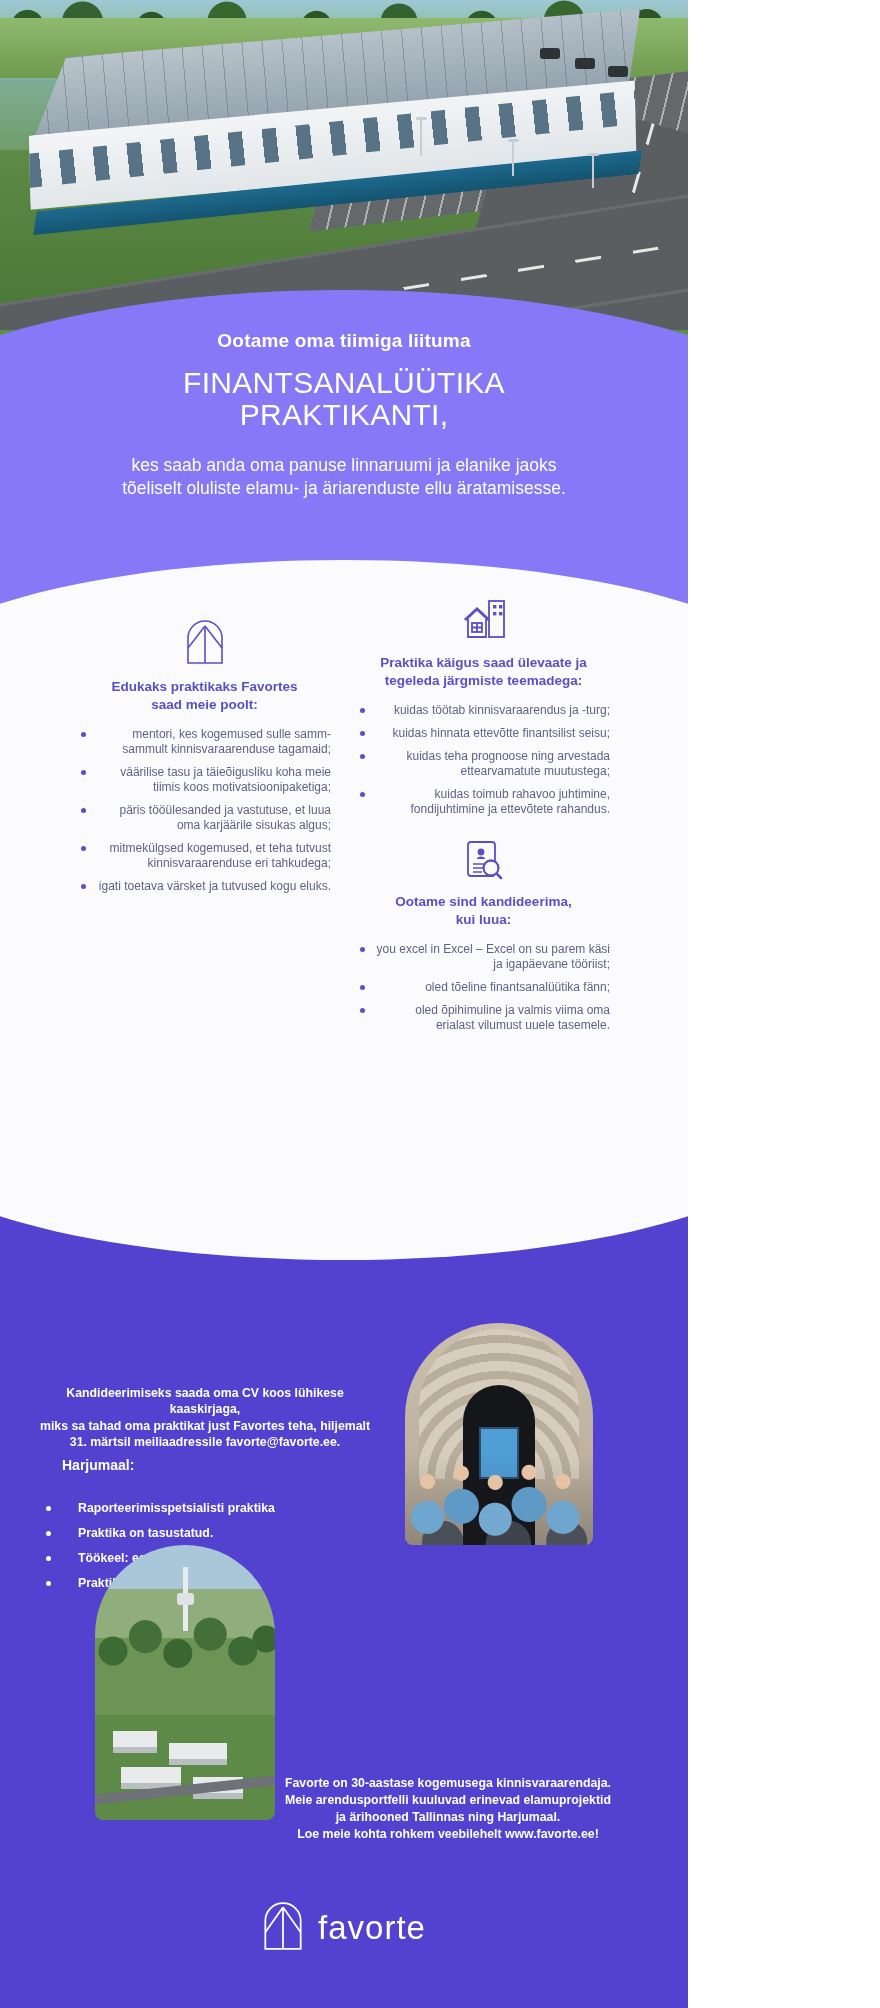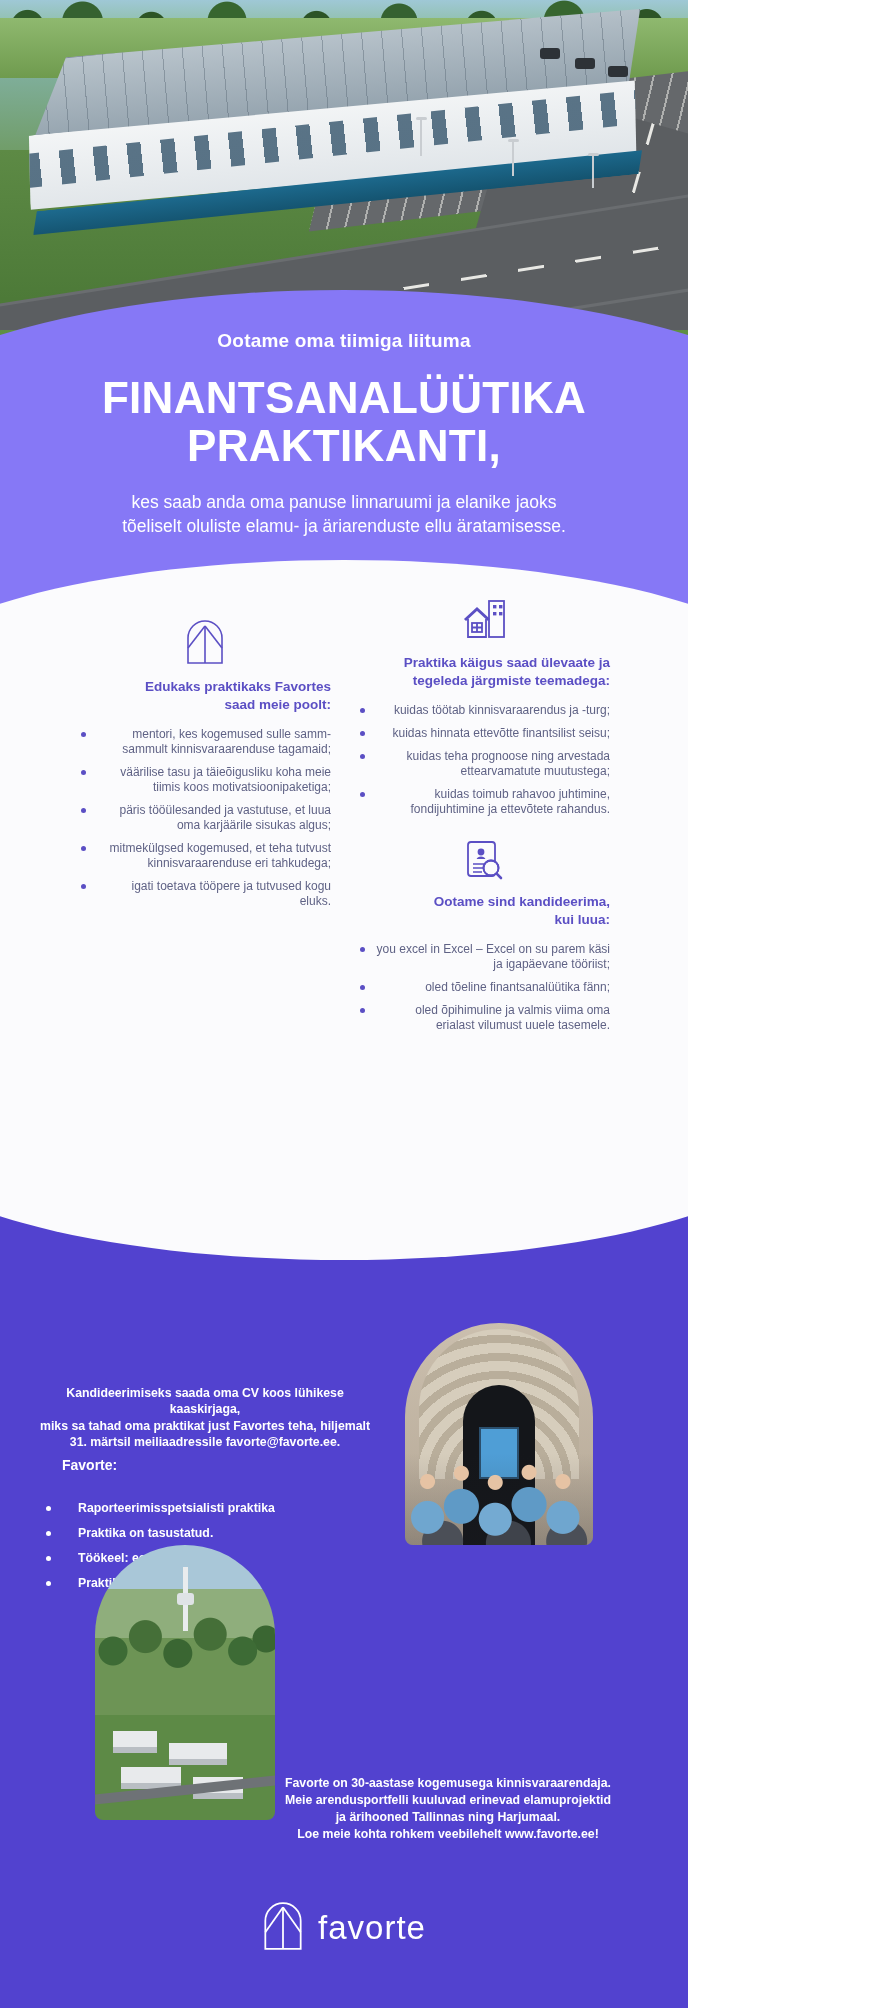--- a/index.html
+++ b/index.html
@@ -105,21 +105,21 @@
     position:absolute; left:-160px; top:290px; width:1008px; height:760px;
     background:#8678f6;
     border-radius:50% 50% 0 0 / 22% 22% 0 0;
   }
   .hero-copy {
     position:absolute; left:0; top:330px; width:688px;
     text-align:center; color:#ffffff; padding:0 40px;
   }
   .eyebrow { font-size:19px; font-weight:bold; letter-spacing:.2px; }
   .headline {
-    margin-top:22px; font-size:44px; font-weight:bold;
+    margin-top:15px; font-size:30px; font-weight:normal;
     line-height:1.08; letter-spacing:.3px;
   }
   .subhead {
     margin-top:22px; font-size:17.5px; font-weight:normal; line-height:1.35;
   }
 
   
   .band-white {
     position:absolute; left:-110px; top:560px; width:908px; height:700px;
     background:#fbfbfd;
@@ -127,21 +127,21 @@
   }
   .white-content {
     position:absolute; left:0; top:598px; width:688px; height:430px;
     display:flex; padding:0 78px; gap:26px;
   }
   .col { flex:1; }
   .col-left { padding-top:20px; }
   .icon-wrap { display:flex; justify-content:center; margin-bottom:12px; }
   .sec-title {
     color:#5b4fc4; font-size:13.5px; font-weight:bold;
-    text-align:right; line-height:1.3; margin-bottom:14px;
+    text-align:center; line-height:1.3; margin-bottom:14px;
   }
   ul.bullets { list-style:none; }
   ul.bullets li {
     position:relative; padding-left:19px; margin-bottom:8px;
     color:#5f6285; font-size:12px; line-height:1.25;text-align:right;
   }
   ul.bullets li::before {
     content:""; position:absolute; left:3px; top:5px;
     width:5px; height:5px; border-radius:50%; background:#5b4fc4;
   }
@@ -312,21 +312,21 @@
       </div>
       <div class="sec-title">
         <div>Edukaks praktikaks Favortes</div>
         <div>saad meie poolt:</div>
       </div>
       <ul class="bullets">
         <li>mentori, kes kogemused sulle samm-sammult kinnisvaraarenduse tagamaid;</li>
         <li>väärilise tasu ja täieõigusliku koha meie tiimis koos motivatsioonipaketiga;</li>
         <li>päris tööülesanded ja vastutuse, et luua oma karjäärile sisukas algus;</li>
         <li>mitmekülgsed kogemused, et teha tutvust kinnisvaraarenduse eri tahkudega;</li>
-        <li>igati toetava tööpere ja tutvused kogu eluks.</li>
+        <li>igati toetava värsket ja tutvused kogu eluks.</li>
       </ul>
     </div>
 
     <div class="col col-right">
       <div class="icon-wrap">
         <svg width="46" height="44" viewBox="0 0 46 44" fill="none" stroke="#5b4fc4" stroke-width="1.8">
           <rect x="28" y="3" width="15" height="36"></rect>
           <rect x="32" y="7" width="3.4" height="3.4" fill="#5b4fc4" stroke="none"></rect>
           <rect x="38" y="7" width="3.4" height="3.4" fill="#5b4fc4" stroke="none"></rect>
           <rect x="32" y="14" width="3.4" height="3.4" fill="#5b4fc4" stroke="none"></rect>
@@ -372,21 +372,21 @@
       </div>
     </div>
   </div>
 
   <div class="lower">
     <div class="apply-text">
       <div>Kandideerimiseks saada oma CV koos lühikese kaaskirjaga,</div>
       <div>miks sa tahad oma praktikat just Favortes teha, hiljemalt</div>
       <div>31. märtsil meiliaadressile favorte@favorte.ee.</div>
     </div>
-    <div class="lisainfo-title">Favorte:</div>
+    <div class="lisainfo-title">Harjumaal:</div>
     <ul class="info">
       <li>Raporteerimisspetsialisti praktika</li>
       <li>Praktika on tasustatud.</li>
       <li>Töökeel: eesti, inglise.</li>
       <li>Praktika kestus kokkuleppel.</li>
     </ul>
   </div>
 
   <div class="photo-team">
     <div class="arches"></div>

